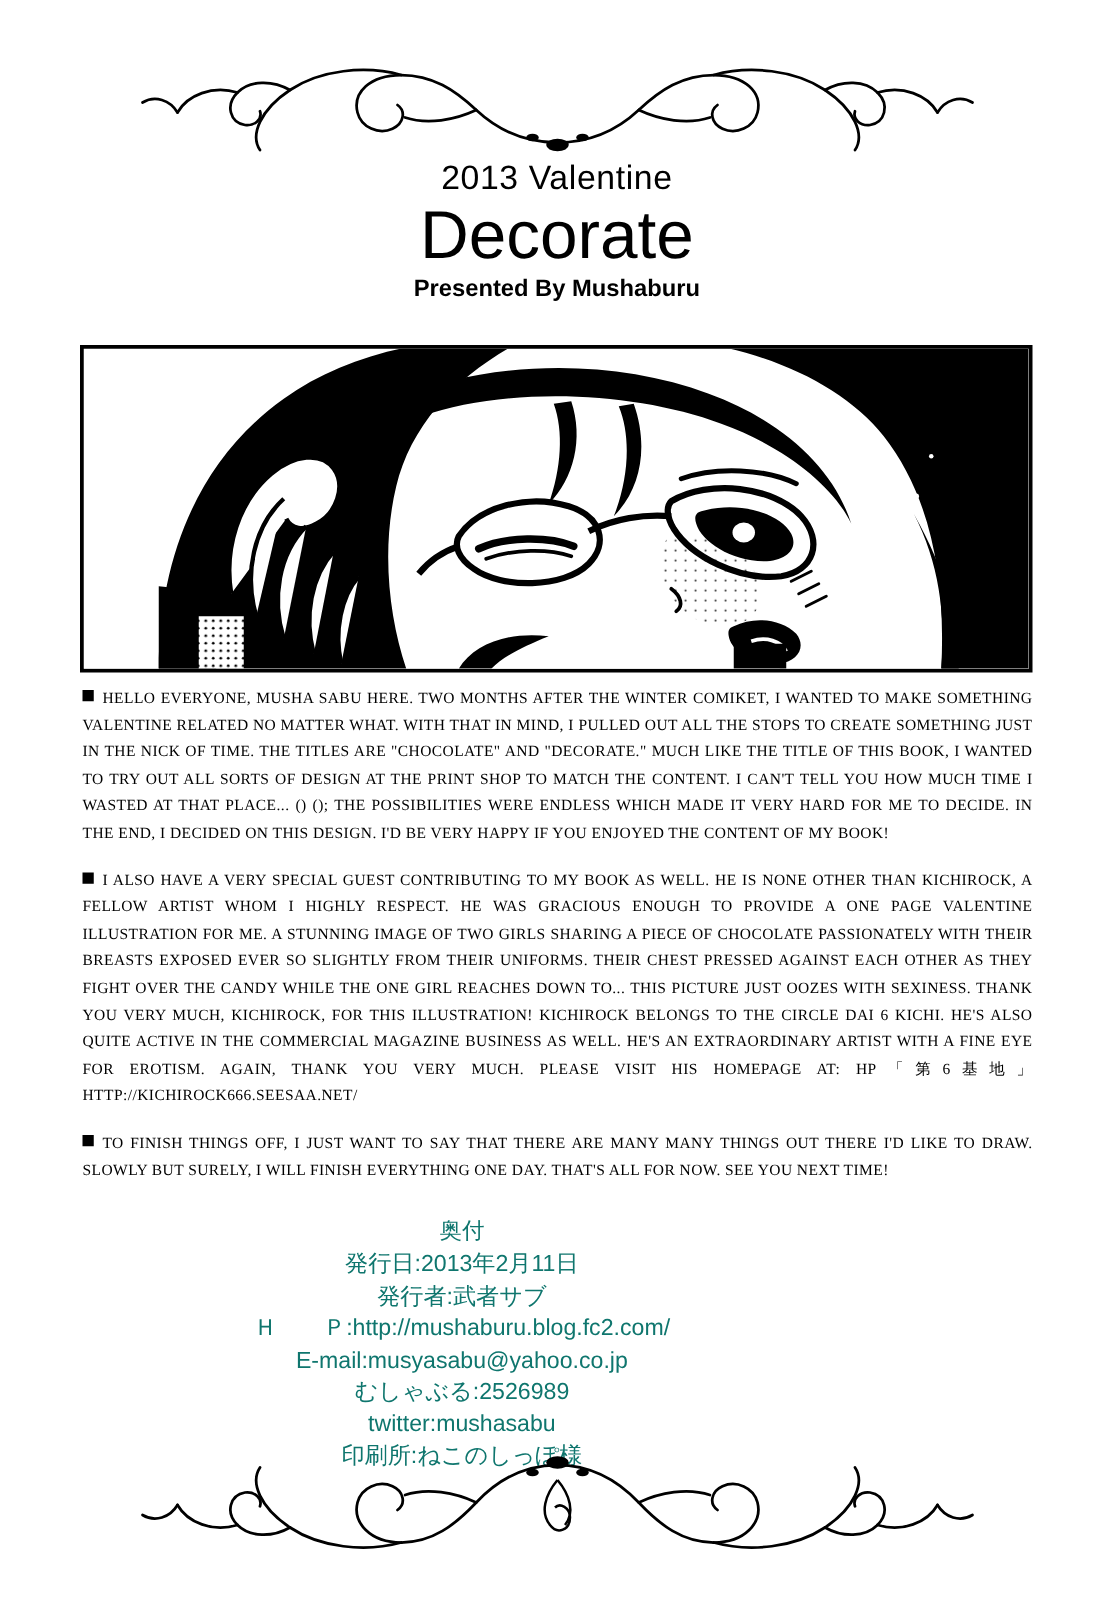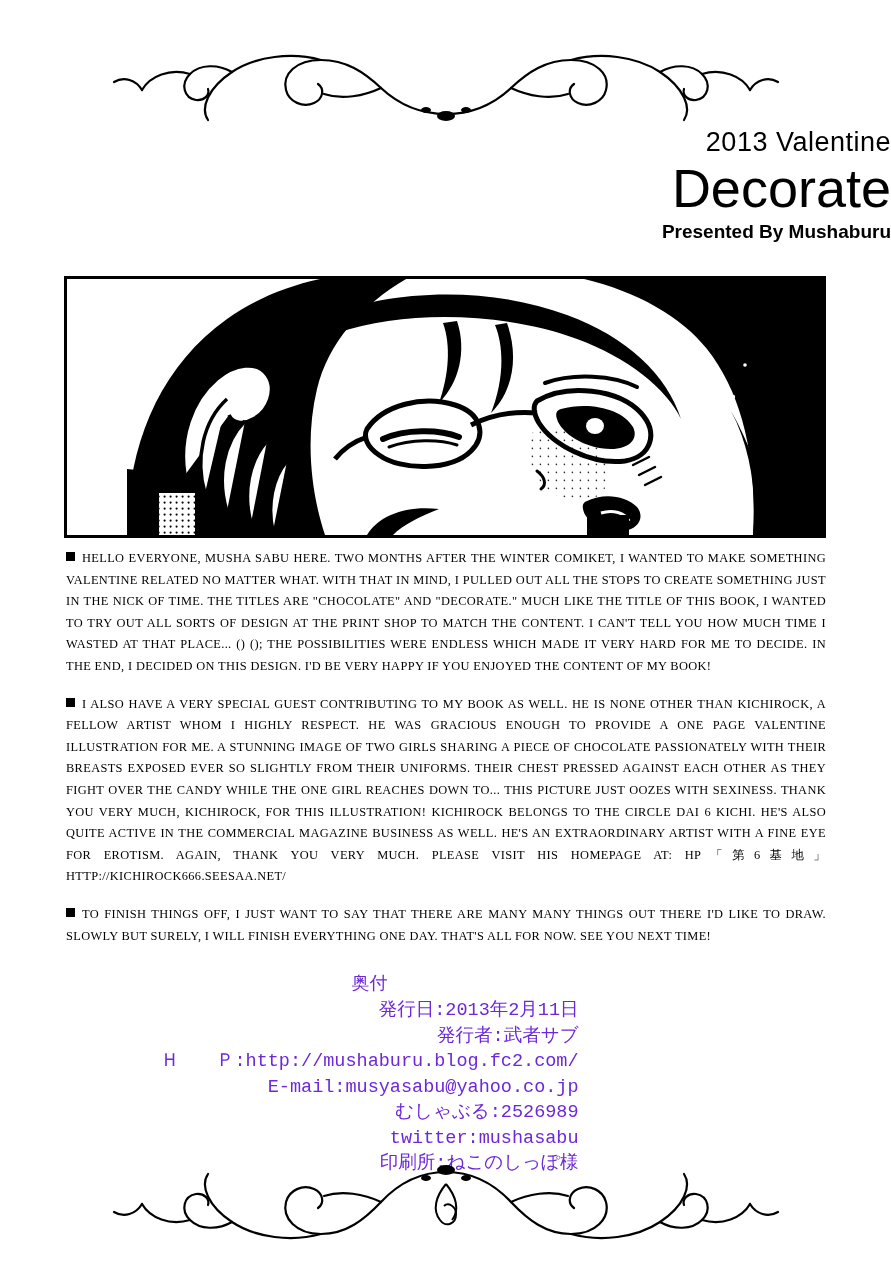--- a/index.html
+++ b/index.html
@@ -39,21 +39,21 @@
     width: 700px;
     height: 90px;
   }
 
   
   .title-block {
     position: absolute;
     top: 126px;
     left: 0;
     width: 891px;
-    text-align: right;
+    text-align: center;
   }
   .title-year {
     font-size: 27px;
     letter-spacing: 0.5px;
     line-height: 33px;
     font-weight: 400;
   }
   .title-main {
     font-size: 54px;
     line-height: 62px;
@@ -107,33 +107,33 @@
     vertical-align: 1px;
   }
 
   
   .colophon {
     position: absolute;
     top: 972px;
     left: 0;
     width: 739px;
     text-align: center;
-    font-family: Liberation Mono, monospace;
+    font-family: Liberation Sans, sans-serif;
     font-size: 18.5px;
     line-height: 25.5px;
-    color: #6d28d9;
+    color: #0f766e;
   }
   .colophon-title {
     font-size: 18px;
     line-height: 24px;
     margin-bottom: 2px;
   }
   .colophon-lines {
     display: inline-block;
-    text-align: right;
+    text-align: center;
   }
   .colophon-line {
     white-space: pre;
   }
 </style>
 </head>
 <body>
 
 <div class="page">
 

